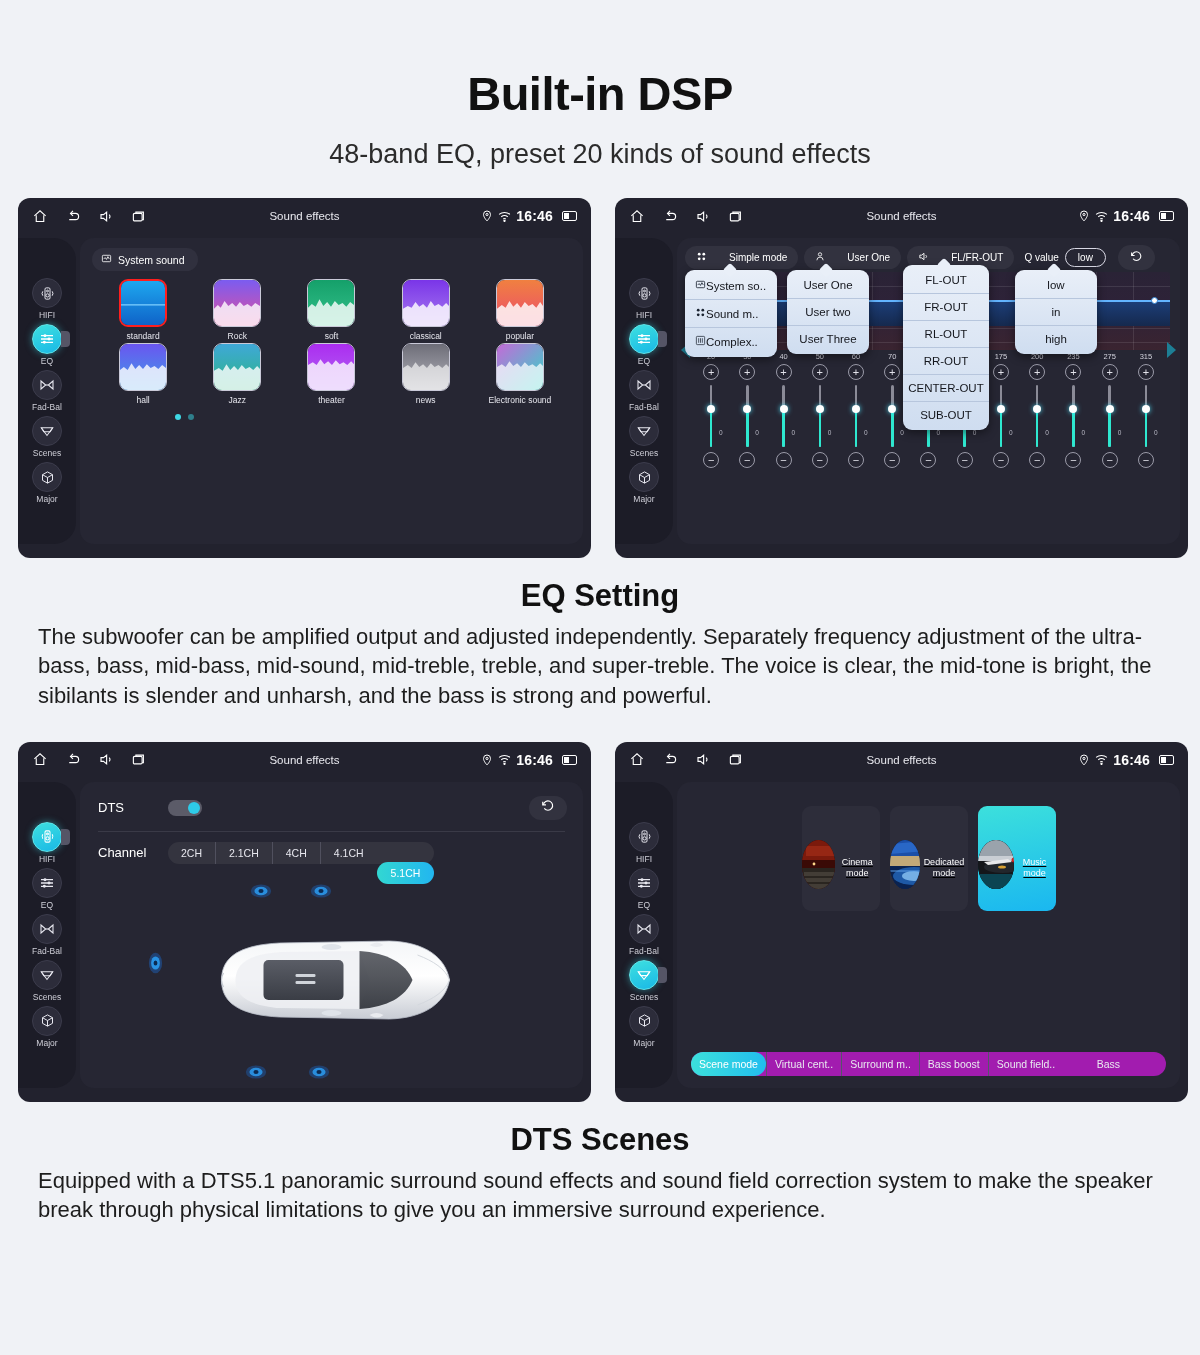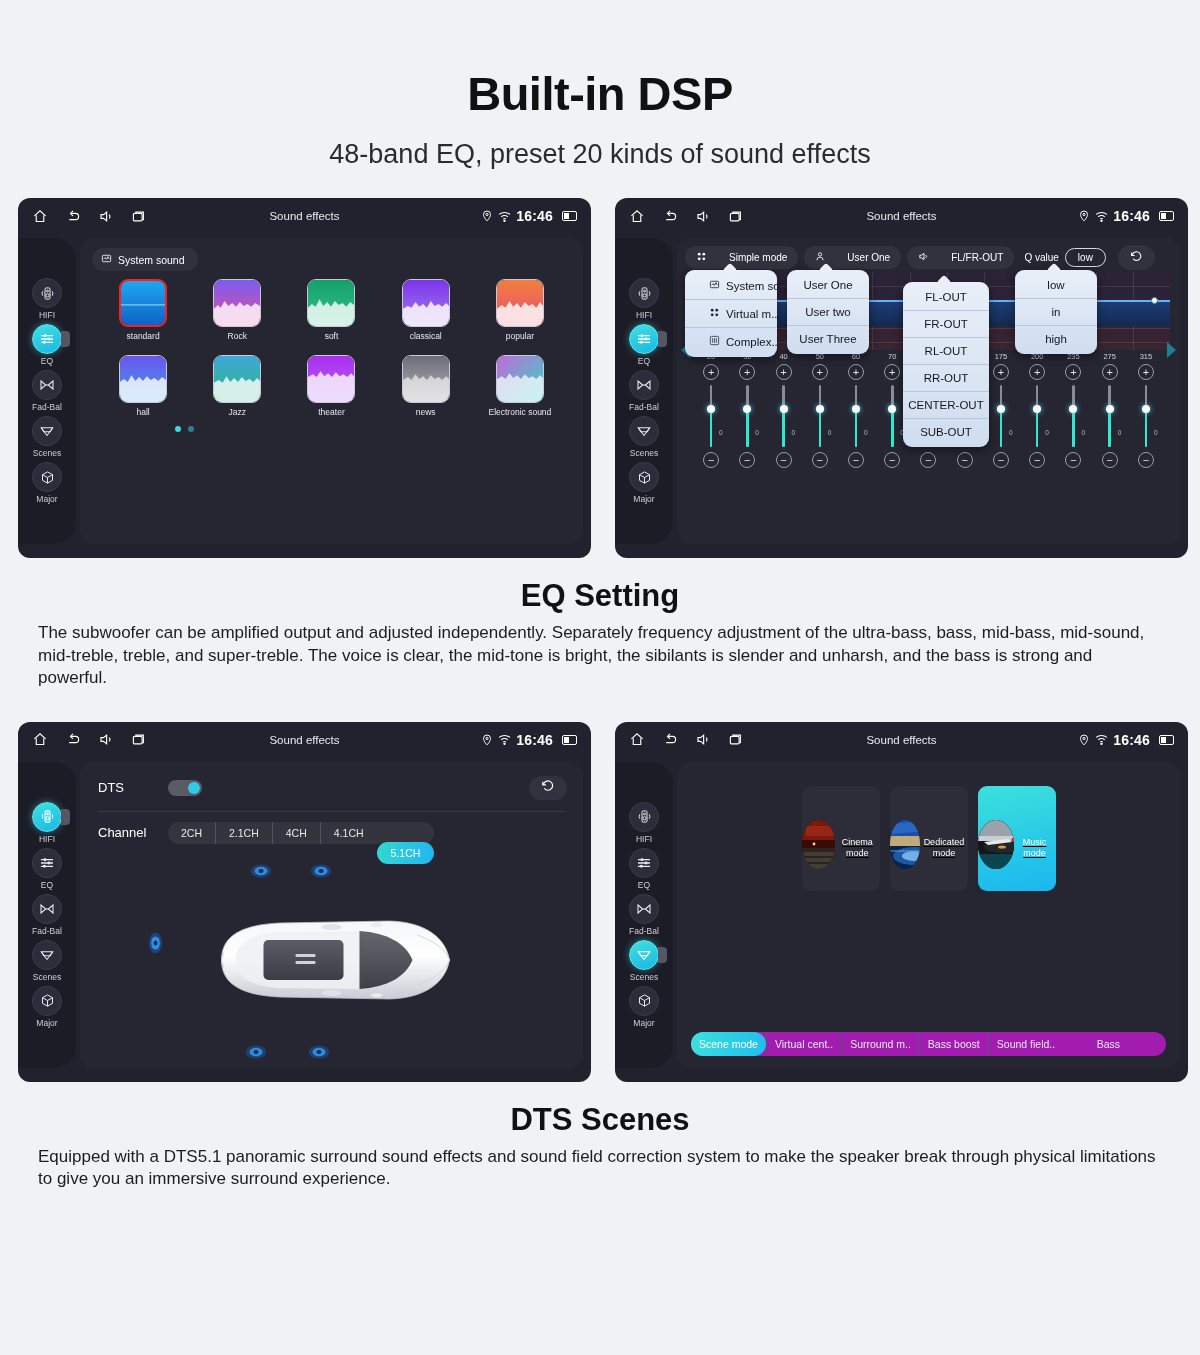--- a/index.html
+++ b/index.html
@@ -29,21 +29,21 @@
   }
 
   .section-title {
     text-align: center;
     font-size: 31px;
     font-weight: bold;
     color: #111;
     margin-top: 20px;
   }
   .section-body {
-    font-size: 17px;
+    font-size: 22px;
     line-height: 1.33;
     color: #1d1d1d;
     margin: 8px 38px 0 38px;
     text-align: left;
   }
 
   
   .screens {
     display: flex;
     gap: 24px;
@@ -159,21 +159,21 @@
     display: inline-flex; align-items: center; gap: 6px;
     background: #30303e;
     border-radius: 14px;
     padding: 5px 13px 5px 9px;
     color: #fff; font-size: 10.5px;
     margin: 10px 0 0 12px;
   }
   .preset-grid {
     display: grid;
     grid-template-columns: repeat(5, 1fr);
-    row-gap: 14px;
+    row-gap: 2px;
     padding: 8px 16px 0 16px;
   }
   .preset { display: flex; flex-direction: column; align-items: center; }
   .preset-tile {
     width: 48px; height: 48px;
     border-radius: 9px;
     border: 1.5px solid #c9c9d8;
     position: relative; overflow: hidden;
   }
   .preset-tile.sel { border: 2px solid #ff1e1e; }
@@ -264,23 +264,23 @@
   
   .dropdown {
     position: absolute;
     background: linear-gradient(180deg,#e9eff8,#cfddf0);
     border-radius: 9px;
     box-shadow: 0 3px 10px rgba(0,0,0,.45);
     padding: 2px 0;
     z-index: 9;
   }
   .dropdown .dd-item {
-    display: flex; align-items: center; gap: 6px;
+    display: flex; align-items: center; 
     color: #14161c; font-size: 11.5px;
-    padding: 7px 24px;
+    padding: 7px 10px;
     white-space: nowrap;
   }
   .dropdown .dd-item + .dd-item { border-top: 1px solid #b7c6dd; }
   .dropdown.center .dd-item { justify-content: center; }
   .dd-caret {
     position: absolute; top: -5px; width: 10px; height: 10px;
     background: #e9eff8; transform: rotate(45deg); border-radius: 2px;
   }
 
   
@@ -955,39 +955,39 @@
                 </svg></span>
               <span>System so..</span>
             </div>
           <div class="dd-item">
               <span><svg width="11" height="11" viewBox="0 0 24 24" fill="#1b2330">
                   <circle cx="7" cy="7" r="3"></circle>
                   <circle cx="17" cy="7" r="3"></circle>
                   <circle cx="7" cy="17" r="3"></circle>
                   <circle cx="17" cy="17" r="3"></circle>
                 </svg></span>
-              <span>Virtual m..</span>
+              <span>Sound m..</span>
             </div>
           <div class="dd-item">
               <span><svg width="11" height="11" viewBox="0 0 24 24" fill="none" stroke="#1b2330" stroke-width="1.6">
                   <rect x="3" y="3" width="18" height="18" rx="2"></rect>
                   <path d="M8 7v10M12 7v10M16 7v10"></path>
                 </svg></span>
               <span>Complex..</span>
             </div>
         </div>
 
         <div class="dropdown center" style="left:110px; top:32px; width:82px;">
           <span class="dd-caret" style="left:34px"></span>
           <div class="dd-item">User One</div>
           <div class="dd-item">User two</div>
           <div class="dd-item">User Three</div>
         </div>
 
-        <div class="dropdown center" style="left:226px; top:44px; width:86px;">
+        <div class="dropdown center" style="left:226px; top:27px; width:86px;">
           <span class="dd-caret" style="left:36px"></span>
           <div class="dd-item">FL-OUT</div>
           <div class="dd-item">FR-OUT</div>
           <div class="dd-item">RL-OUT</div>
           <div class="dd-item">RR-OUT</div>
           <div class="dd-item">CENTER-OUT</div>
           <div class="dd-item">SUB-OUT</div>
         </div>
 
         <div class="dropdown center" style="left:338px; top:32px; width:82px;">

